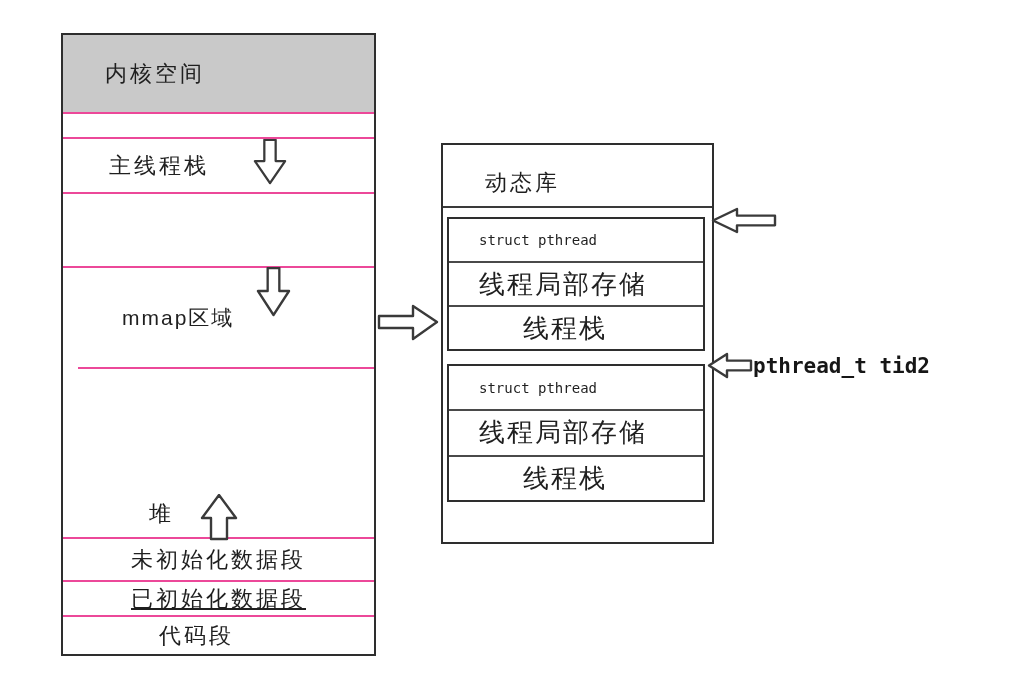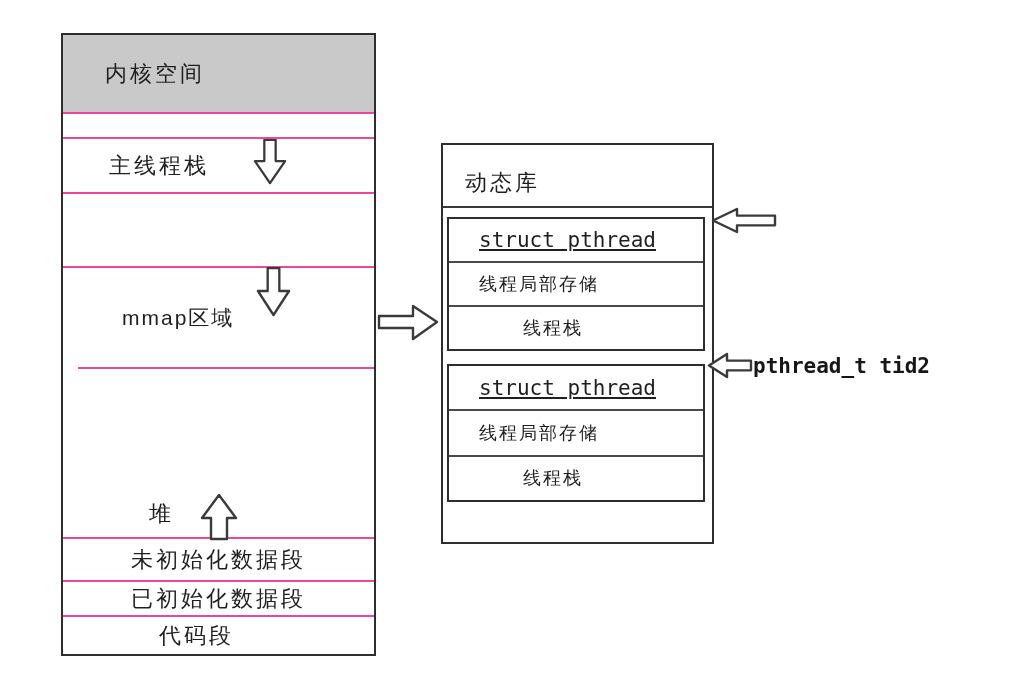--- a/index.html
+++ b/index.html
@@ -32,54 +32,54 @@
     white-space:nowrap;
   }
   .seg:last-child{border-bottom:none;}
   .seg-kernel{height:80px;background:var(--kernel);padding-left:42px;}
   .seg-thin{height:25px;}
   .seg-mainstack{height:55px;padding-left:46px;}
   .seg-empty2{height:75px;}
   .seg-mmap{height:101px;padding-left:44px;font-size:21px;letter-spacing:2px;margin-left:15px;}
   .seg-heapzone{height:171px;align-items:flex-end;padding-left:86px;padding-bottom:8px;}
   .seg-bss{height:44px;justify-content:center;}
-  .seg-data{height:35px;justify-content:center;}
+  .seg-data{height:35px;justify-content:center;text-decoration:underline;}
   .seg-code{height:37px;justify-content:center;padding-right:44px;}
   
   .lib-box{
     position:absolute;left:441px;top:143px;
     width:273px;height:401px;
     border:2px solid var(--line);
     box-sizing:border-box;
   }
   .lib-header{
     box-sizing:border-box;
     height:63px;border-bottom:2px solid #3a3a3a;
     display:flex;align-items:center;
-    padding-left:22px;padding-top:14px;
+    padding-left:42px;padding-top:14px;
     font-size:22px;letter-spacing:3px;
   }
   .thread-box{
     box-sizing:border-box;
     margin-left:4px;width:258px;
     border:2px solid var(--line);
     display:flex;flex-direction:column;
   }
   .tb1{margin-top:9px;height:134px;}
   .tb2{margin-top:13px;height:138px;}
   .trow{
     box-sizing:border-box;flex:1;
     border-bottom:2px solid #4a4a4a;
     display:flex;align-items:center;
     padding-left:30px;
-    font-size:18px;letter-spacing:2px;
+    font-size:26px;letter-spacing:2px;
     white-space:nowrap;
   }
   .trow:last-child{border-bottom:none;margin-left:44px;}
-  .mono{font-family:"DejaVu Sans Mono","Liberation Mono",monospace;letter-spacing:0;font-size:21px;text-decoration:underline;}
+  .mono{font-family:"DejaVu Sans Mono","Liberation Mono",monospace;letter-spacing:0;font-size:14px;}
   
   .arrow{position:absolute;}
   .arrow svg{display:block;width:100%;height:100%;}
   .arrow polygon{fill:#fff;stroke:#3a3a3a;stroke-width:2.4;stroke-linejoin:round;}
   .ptr-label{
     position:absolute;
     font-family:"DejaVu Sans Mono","Liberation Mono",monospace;
     font-size:21px;font-weight:600;color:#161616;
     white-space:nowrap;
   }

